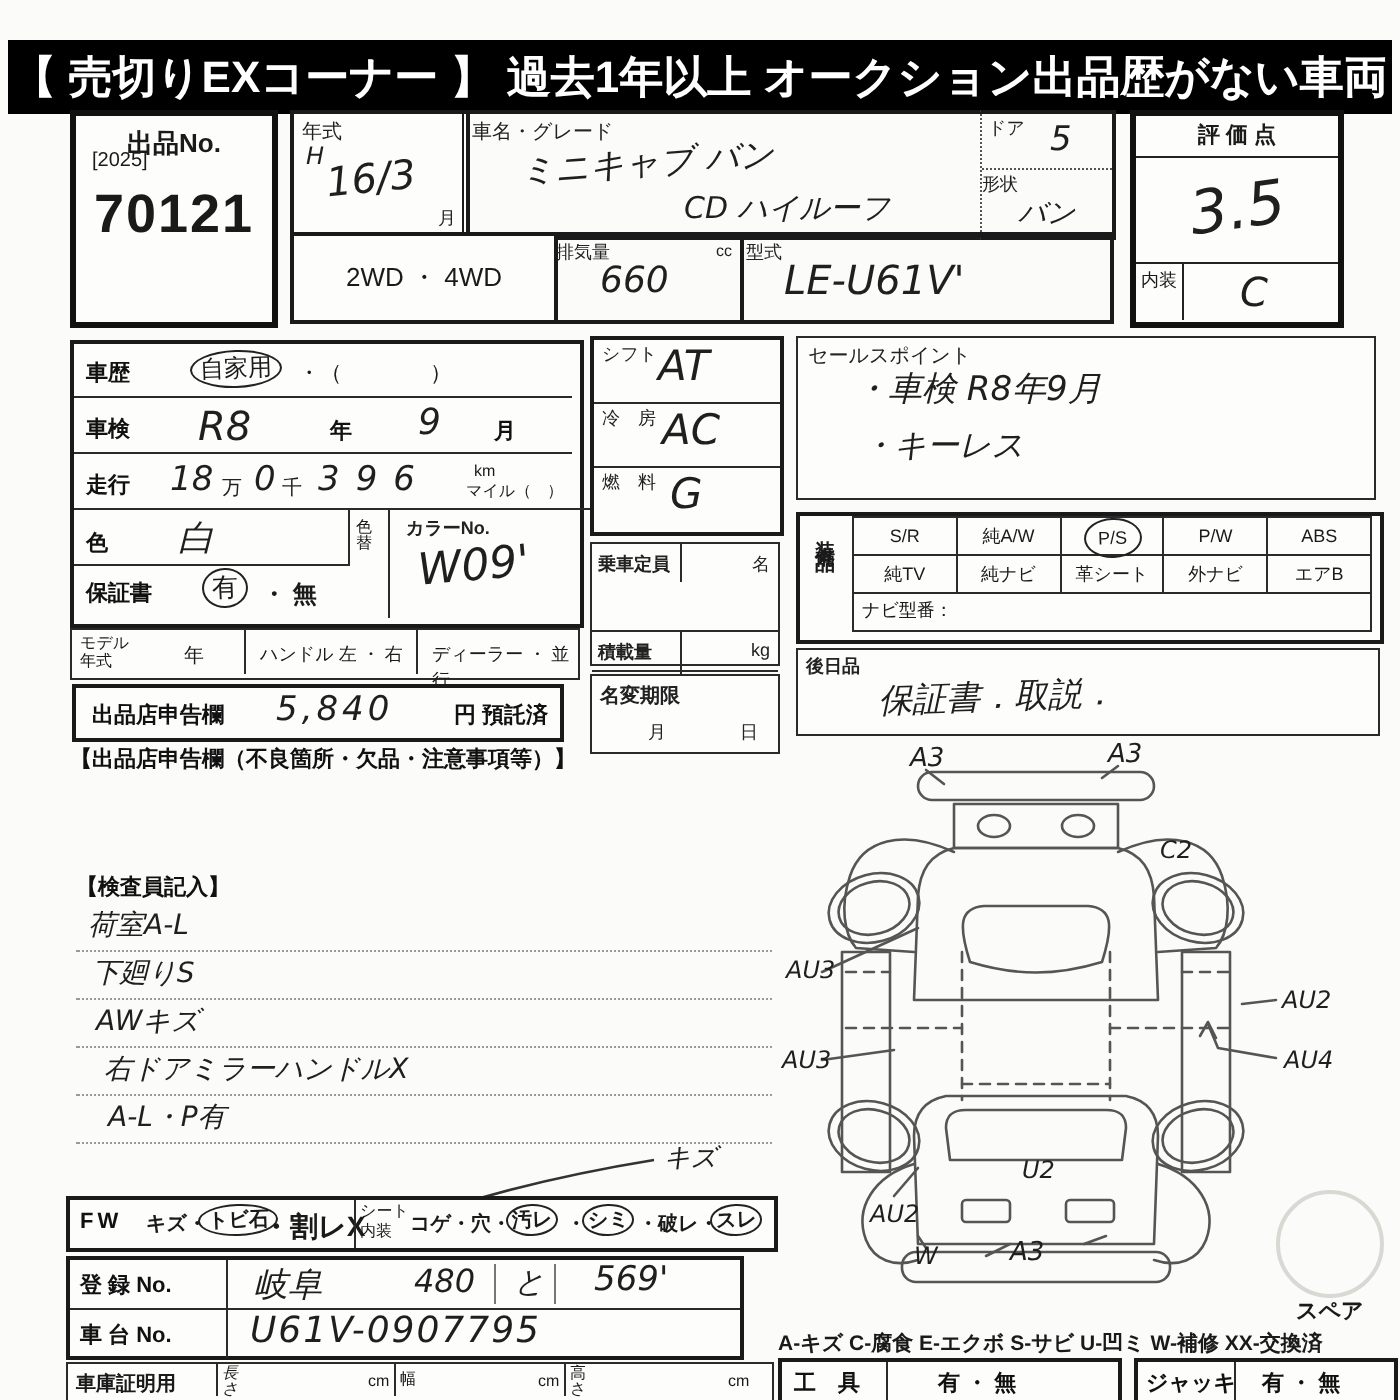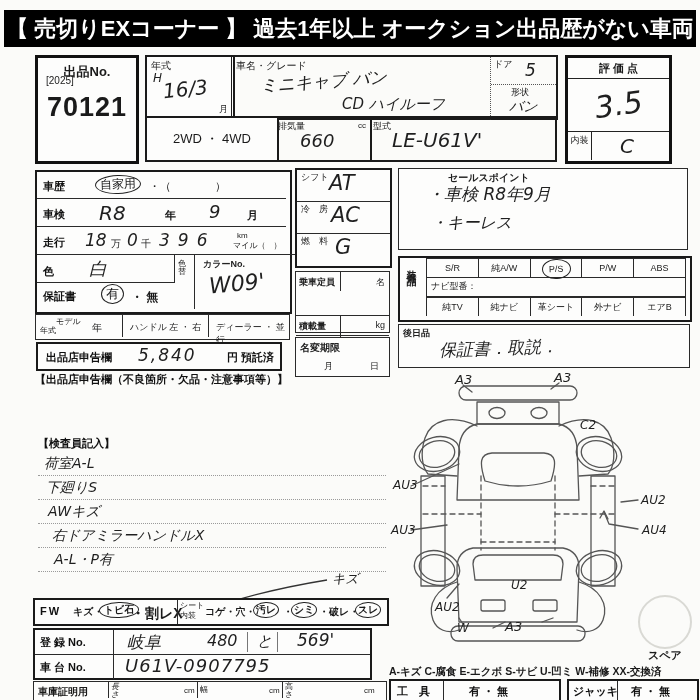--- a/index.html
+++ b/index.html
@@ -18,21 +18,21 @@
   .tiny{font-size:8px;line-height:8px;}
   svg{display:block;}
   .dash{stroke-dasharray:5 4;}
   .note-row{height:23px;line-height:22px;border-bottom:1px dotted #9a9a9a;font-size:14px;}
 </style>
 </head>
 <body>
 
 <div class="page">
 
-  <div class="abs banner" style="left:4px;top:10px;width:692px;height:37px;line-height:37px;font-size:22px;">
+  <div class="abs banner" style="left:4px;top:20px;width:692px;height:37px;line-height:37px;font-size:22px;">
     <span>【 売切りEXコーナー 】 過去1年以上 オークション出品歴がない車両</span>
   </div>
 
   <div class="abs box3" style="left:35px;top:55px;width:98px;height:103px;">
     <div class="abs" style="left:0;top:5px;width:98px;text-align:center;font-size:13px;font-weight:bold;">出品No.</div>
     <div class="abs" style="left:8px;top:17px;font-size:10px;">[2025]</div>
     <div class="abs" style="left:0;top:34px;width:98px;text-align:center;font-size:27px;font-weight:bold;letter-spacing:1px;">70121</div>
   </div>
 
   <div class="abs box2" style="left:145px;top:55px;width:86px;height:61px;">
@@ -45,21 +45,21 @@
   <div class="abs" style="left:231px;top:55px;width:259px;height:61px;border-top:2px solid #1a1a1a;border-bottom:2px solid #1a1a1a;border-left:1px solid #1a1a1a;">
     <span class="abs lbl" style="left:4px;top:2px;">車名・グレード</span>
     <span class="abs hw" style="left:28px;top:13px;font-size:17px;transform:rotate(-4deg);">ミニキャブ バン</span>
     <span class="abs hw" style="left:110px;top:38px;font-size:15px;">CD ハイルーフ</span>
   </div>
 
   <div class="abs" style="left:490px;top:55px;width:65px;height:61px;border-top:2px solid #1a1a1a;border-bottom:2px solid #1a1a1a;border-right:2px solid #1a1a1a;border-left:1px dotted #555;">
     <span class="abs lbl" style="left:3px;top:1px;font-size:9px;">ドア</span>
     <span class="abs hw" style="left:34px;top:3px;font-size:17px;">5</span>
     <div class="abs" style="left:0;top:27px;width:65px;border-top:1px dotted #555;"></div>
-    <span class="abs lbl" style="left:20px;top:29px;font-size:9px;text-align:center;">形状</span>
+    <span class="abs lbl" style="left:0;top:29px;font-size:9px;text-align:center;">形状</span>
     <span class="abs hw" style="left:18px;top:41px;font-size:14px;">バン</span>
   </div>
 
   <div class="abs box2" style="left:145px;top:116px;width:130px;height:42px;">
     <div style="text-align:center;line-height:42px;font-size:13px;">2WD ・ 4WD</div>
   </div>
   <div class="abs" style="left:275px;top:116px;width:95px;height:42px;border:2px solid #1a1a1a;border-left:none;">
     <span class="abs lbl" style="left:3px;top:2px;font-size:9px;">排気量</span>
     <span class="abs hw" style="left:25px;top:12px;font-size:18px;">660</span>
     <span class="abs lbl" style="right:4px;top:3px;font-size:8px;">cc</span>
@@ -114,21 +114,21 @@
     <span class="abs lbl" style="left:8px;top:3px;font-size:9px;font-weight:bold;">カラーNo.</span>
     <span class="abs hw" style="left:14px;top:16px;font-size:22px;transform:rotate(-5deg);">W09'</span>
   </div>
   <div class="abs" style="left:37px;top:282px;width:137px;height:26px;border-top:1px solid #2a2a2a;">
     <span class="abs lblb" style="left:6px;top:6px;">保証書</span>
     <span class="abs circ" style="left:64px;top:1px;font-size:13px;">有</span>
     <span class="abs" style="left:94px;top:6px;font-size:12px;font-weight:bold;">・ 無</span>
   </div>
 
   <div class="abs box1" style="left:35px;top:314px;width:253px;height:24px;">
-    <span class="abs tiny" style="left:20px;top:3px;">モデル</span>
+    <span class="abs tiny" style="left:4px;top:3px;">モデル</span>
     <span class="abs tiny" style="left:4px;top:12px;">年式</span>
     <span class="abs" style="left:56px;top:6px;font-size:10px;">年</span>
     <div class="abs" style="left:86px;top:0;height:22px;border-left:1px solid #2a2a2a;"></div>
     <span class="abs" style="left:94px;top:6px;font-size:9px;">ハンドル 左 ・ 右</span>
     <div class="abs" style="left:172px;top:0;height:22px;border-left:1px solid #2a2a2a;"></div>
     <span class="abs" style="left:180px;top:6px;font-size:9px;">ディーラー ・ 並行</span>
   </div>
 
   <div class="abs box2" style="left:36px;top:342px;width:242px;height:25px;">
     <span class="abs lblb" style="left:8px;top:6px;">出品店申告欄</span>
@@ -168,43 +168,43 @@
       <span class="abs lbl" style="right:4px;top:4px;font-size:9px;">kg</span>
     </div>
   </div>
   <div class="abs box1" style="left:295px;top:337px;width:93px;height:38px;">
     <span class="abs lbl" style="left:4px;top:3px;font-size:10px;font-weight:bold;">名変期限</span>
     <span class="abs lbl" style="left:28px;bottom:3px;font-size:9px;">月</span>
     <span class="abs lbl" style="right:10px;bottom:3px;font-size:9px;">日</span>
   </div>
 
   <div class="abs box1" style="left:398px;top:168px;width:288px;height:80px;">
-    <span class="abs lbl" style="left:5px;top:2px;font-size:10px;font-weight:bold;margin-left:44px;">セールスポイント</span>
+    <span class="abs lbl" style="left:5px;top:2px;font-size:10px;font-weight:normal;">セールスポイント</span>
     <span class="abs hw" style="left:28px;top:14px;font-size:17px;">・車検 R8年9月</span>
     <span class="abs hw" style="left:32px;top:44px;font-size:16px;">・キーレス</span>
   </div>
 
   <div class="abs box2" style="left:398px;top:256px;width:290px;height:62px;">
     <div class="abs vtext" style="left:4px;top:4px;font-size:10px;font-weight:bold;height:54px;">装備品</div>
     <div class="abs" style="left:26px;top:0;width:260px;height:58px;">
       <div style="display:flex;height:19px;">
         <div style="flex:1;border:1px solid #2a2a2a;border-width:1px 1px 0 1px;font-size:9px;text-align:center;line-height:18px;">S/R</div>
         <div style="flex:1;border:1px solid #2a2a2a;border-width:1px 1px 0 0;font-size:9px;text-align:center;line-height:18px;">純A/W</div>
         <div style="flex:1;border:1px solid #2a2a2a;border-width:1px 1px 0 0;font-size:9px;text-align:center;line-height:18px;"><span class="circ" style="padding:0 6px;border-width:1.5px;">P/S</span></div>
         <div style="flex:1;border:1px solid #2a2a2a;border-width:1px 1px 0 0;font-size:9px;text-align:center;line-height:18px;">P/W</div>
         <div style="flex:1;border:1px solid #2a2a2a;border-width:1px 1px 0 0;font-size:9px;text-align:center;line-height:18px;">ABS</div>
       </div>
-      <div style="height:18px;border:1px solid #2a2a2a;font-size:9px;line-height:17px;padding-left:4px;">ナビ型番：</div>
       <div style="display:flex;height:19px;">
         <div style="flex:1;border:1px solid #2a2a2a;border-width:1px 1px 0 1px;font-size:9px;text-align:center;line-height:18px;">純TV</div>
         <div style="flex:1;border:1px solid #2a2a2a;border-width:1px 1px 0 0;font-size:9px;text-align:center;line-height:18px;">純ナビ</div>
         <div style="flex:1;border:1px solid #2a2a2a;border-width:1px 1px 0 0;font-size:9px;text-align:center;line-height:18px;">革シート</div>
         <div style="flex:1;border:1px solid #2a2a2a;border-width:1px 1px 0 0;font-size:9px;text-align:center;line-height:18px;">外ナビ</div>
         <div style="flex:1;border:1px solid #2a2a2a;border-width:1px 1px 0 0;font-size:9px;text-align:center;line-height:18px;">エアB</div>
       </div>
+      <div style="height:18px;border:1px solid #2a2a2a;font-size:9px;line-height:17px;padding-left:4px;">ナビ型番：</div>
     </div>
   </div>
 
   <div class="abs box1" style="left:398px;top:324px;width:290px;height:42px;">
     <span class="abs lbl" style="left:4px;top:2px;font-size:9px;font-weight:bold;">後日品</span>
     <span class="abs hw" style="left:40px;top:12px;font-size:17px;transform:rotate(-2deg);">保証書．取説．</span>
   </div>
 
   <div class="abs lblb" style="left:38px;top:436px;">【検査員記入】</div>
   <div class="abs" style="left:38px;top:452px;width:348px;">

